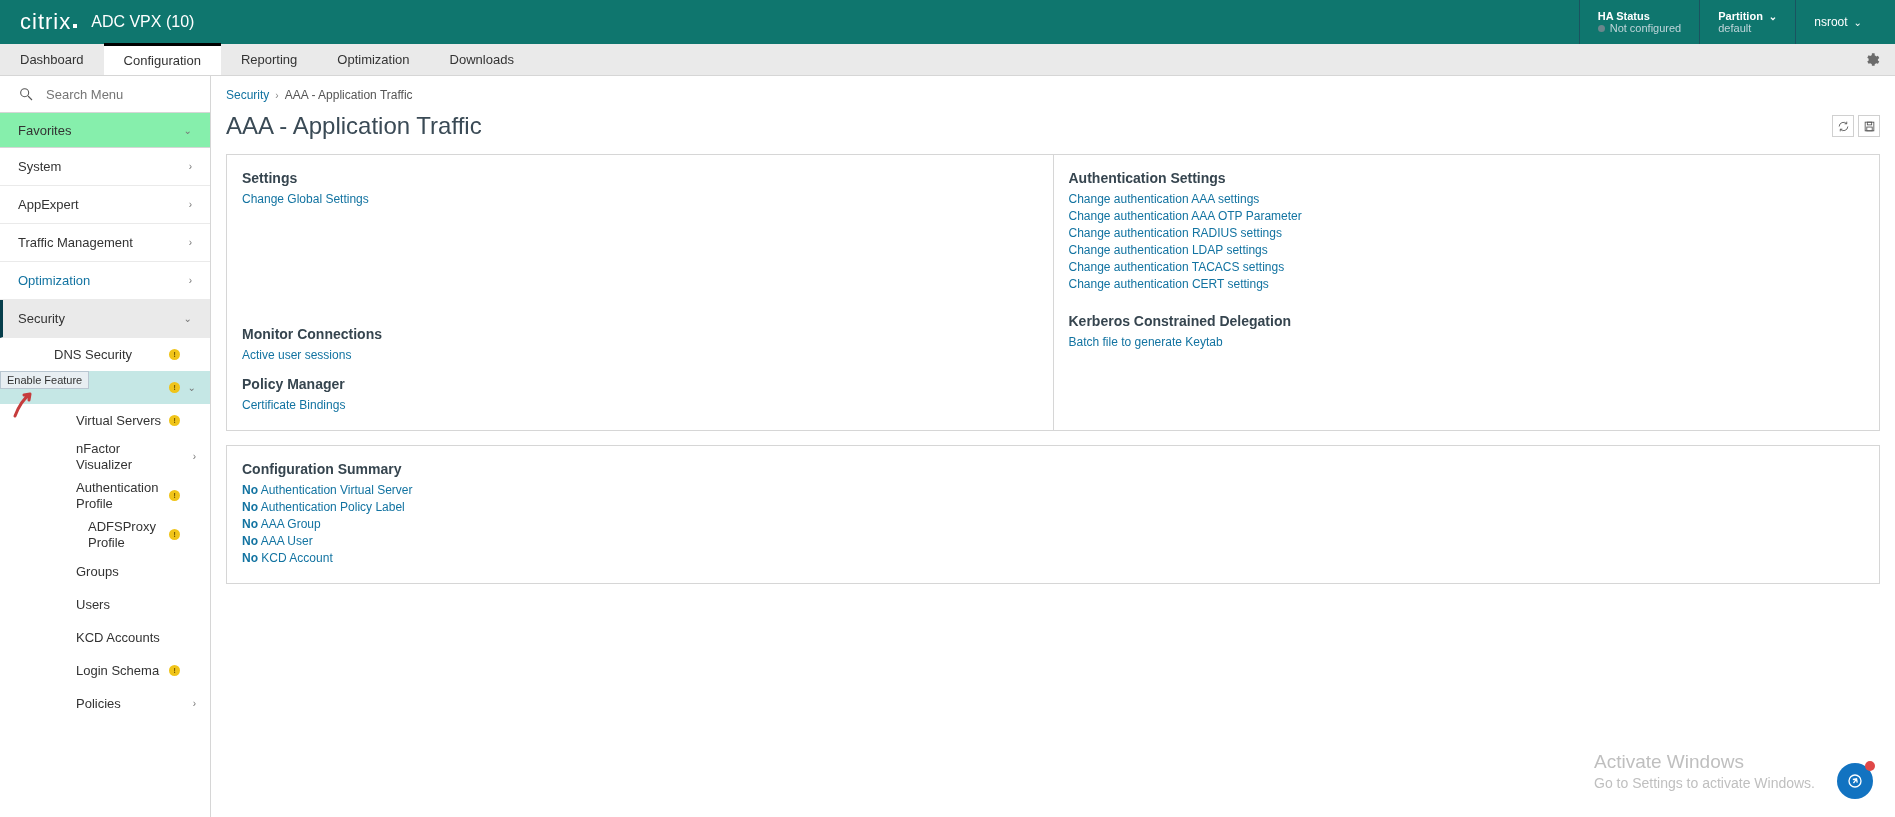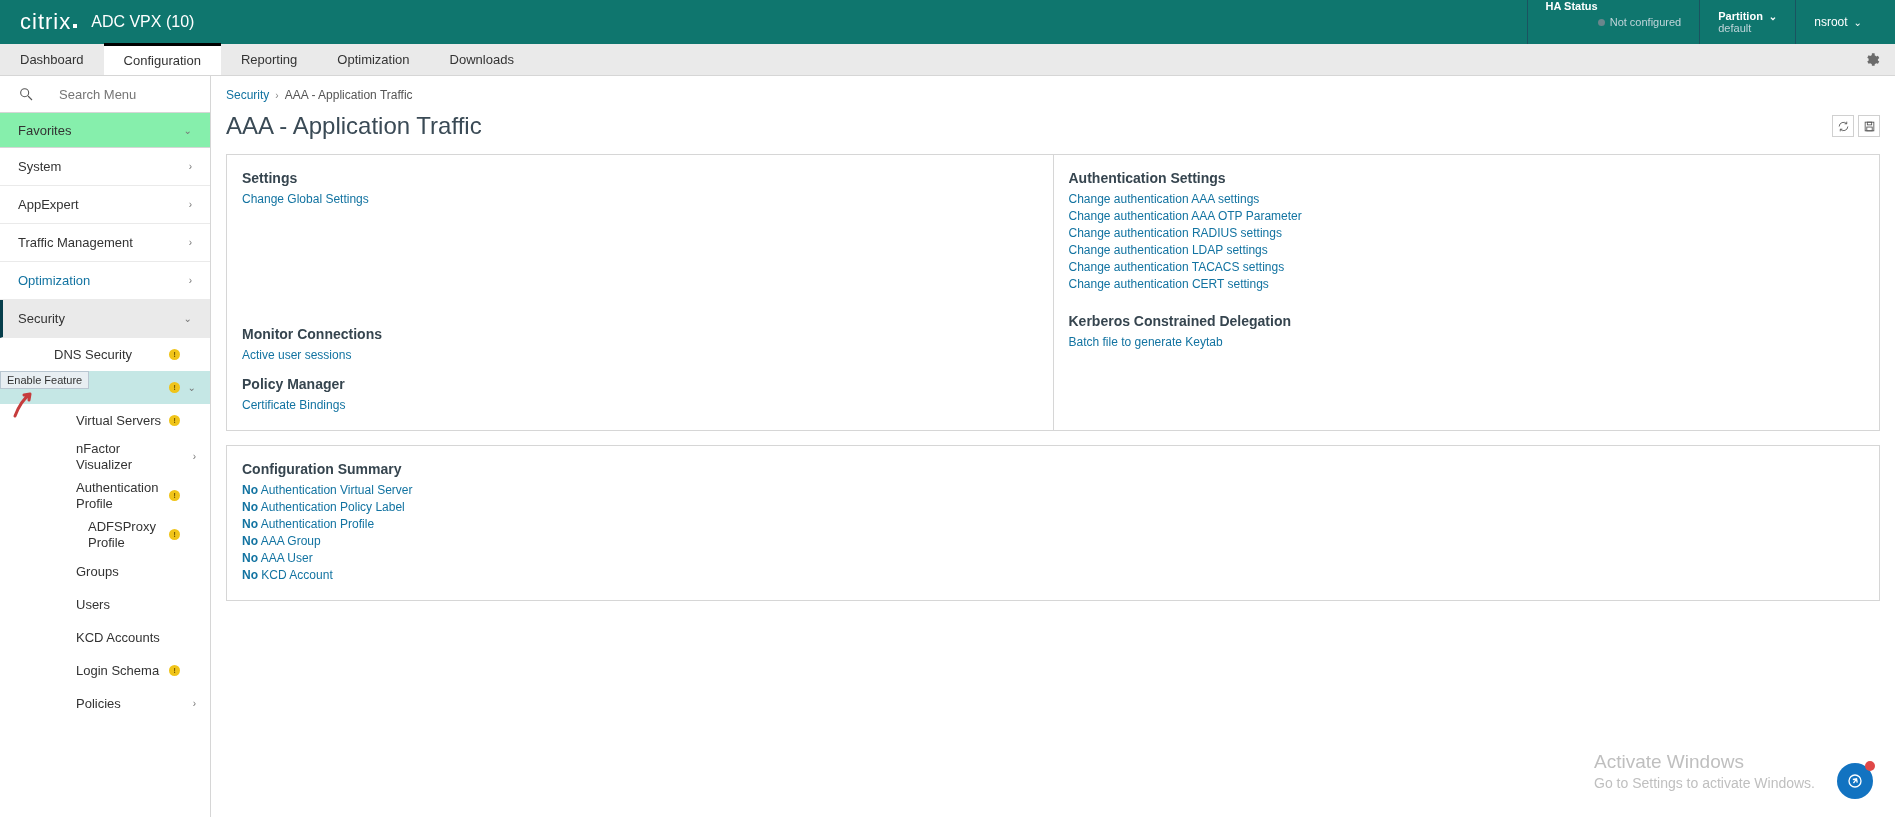--- a/index.html
+++ b/index.html
@@ -3,40 +3,40 @@
 <meta charset="utf-8">
 <style>
 * { margin: 0; padding: 0; box-sizing: border-box; font-family: Arial, Helvetica, sans-serif; }
 html, body { width: 1895px; height: 817px; overflow: hidden; background: #fff; }
 
 .topbar { height: 44px; background: #0f766e; color: #fff; display: flex; align-items: center; padding: 0 15px 0 20px; }
 .brand { font-size: 22px; letter-spacing: 1px; margin-right: 14px; display: flex; align-items: center; }
 .brand .dot { width: 4px; height: 4px; background: #fff; margin-left: 2px; margin-top: 8px; }
 .product { font-size: 16px; font-weight: 400; }
 .top-right { margin-left: auto; display: flex; align-items: center; height: 100%; }
-.ha-block { border-left: 1px solid #1a5360; border-right: 1px solid #1a5360; height: 100%; display: flex; flex-direction: row; justify-content: center; padding: 0 18px; font-size: 11px; }
+.ha-block { border-left: 1px solid #1a5360; border-right: 1px solid #1a5360; height: 100%; display: flex; flex-direction: column; justify-content: center; padding: 0 18px; font-size: 11px; }
 .ha-label { font-weight: bold; }
 .ha-status { color: #c0d5da; display: flex; align-items: center; gap: 5px; }
 .ha-dot { width: 7px; height: 7px; border-radius: 50%; background: #6a868c; }
 .part-block { border-right: 1px solid #1a5360; height: 100%; display: flex; flex-direction: column; justify-content: center; padding: 0 18px; font-size: 11px; }
 .part-label { font-weight: bold; display: flex; align-items: center; gap: 6px; }
 .user-block { height: 100%; display: flex; align-items: center; padding: 0 18px; font-size: 12px; gap: 6px; }
 .chev { font-size: 10px; }
 
 .tabbar { height: 32px; background: #eaeaea; display: flex; align-items: stretch; border-bottom: 1px solid #d6d6d6; }
 .tab { padding: 0 20px; display: flex; align-items: center; font-size: 13px; color: #333; cursor: pointer; }
 .tab.active { background: #fff; border-top: 3px solid #000; margin-top: -1px; }
 .tab-spacer { flex: 1; }
 .tab-gear { padding: 0 15px; display: flex; align-items: center; color: #6b6b6b; cursor: pointer; }
 .gear-svg { width: 16px; height: 16px; fill: #6b6b6b; }
 
 .body-area { position: absolute; top: 76px; left: 0; right: 0; bottom: 0; display: flex; }
 
 .sidebar { width: 211px; background: #fff; border-right: 1px solid #d6d6d6; overflow: hidden; position: relative; }
-.search-row { height: 36px; display: flex; align-items: center; padding: 0 18px; gap: 25px; }
+.search-row { height: 36px; display: flex; align-items: center; padding: 0 18px; gap: 12px; }
 .search-icon { width: 16px; height: 16px; stroke: #555; fill: none; stroke-width: 1.6; }
 .search-input { border: none; outline: none; font-size: 13px; color: #666; width: 120px; }
 .fav-row { height: 36px; background: #86efac; display: flex; align-items: center; padding: 0 18px; font-size: 13px; color: #333; border-top: 1px solid #d6d6d6; border-bottom: 1px solid #d6d6d6; justify-content: space-between; }
 .chev-sm { color: #777; font-size: 10px; }
 .nav-item { height: 38px; display: flex; align-items: center; padding: 0 18px; font-size: 13px; color: #333; border-bottom: 1px solid #eaeaea; justify-content: space-between; cursor: pointer; }
 .nav-item.exp { background: #eaeaea; border-left: 3px solid #063e4b; padding-left: 15px; }
 .nav-item.selected { color: #1273a1; }
 .sub-item { min-height: 33px; display: flex; align-items: center; padding: 4px 12px 4px 54px; font-size: 13px; color: #333; position: relative; cursor: pointer; }
 .sub-item.deeper { padding-left: 76px; }
 .sub-item .chev-sm { position: absolute; right: 14px; }
@@ -256,21 +256,20 @@
         <div class="link">Batch file to generate Keytab</div>
       </div>
     </div>
 
     <div class="panel-box">
       <div class="full">
         <div class="sect-title">Configuration Summary</div>
         <div id="summary-list">
             <div class="summary-line"><span class="no">No</span> <span class="after">Authentication Virtual Server</span></div>
             <div class="summary-line"><span class="no">No</span> <span class="after">Authentication Policy Label</span></div>
-            <div class="summary-line"><span class="no">No</span> <span class="after">Authentication Profile</span></div>
             <div class="summary-line"><span class="no">No</span> <span class="after">AAA Group</span></div>
             <div class="summary-line"><span class="no">No</span> <span class="after">AAA User</span></div>
             <div class="summary-line"><span class="no">No</span> <span class="after">KCD Account</span></div>
           </div>
       </div>
     </div>
 
     <div class="watermark">
       <div class="w1">Activate Windows</div>
       <div>Go to Settings to activate Windows.</div>

